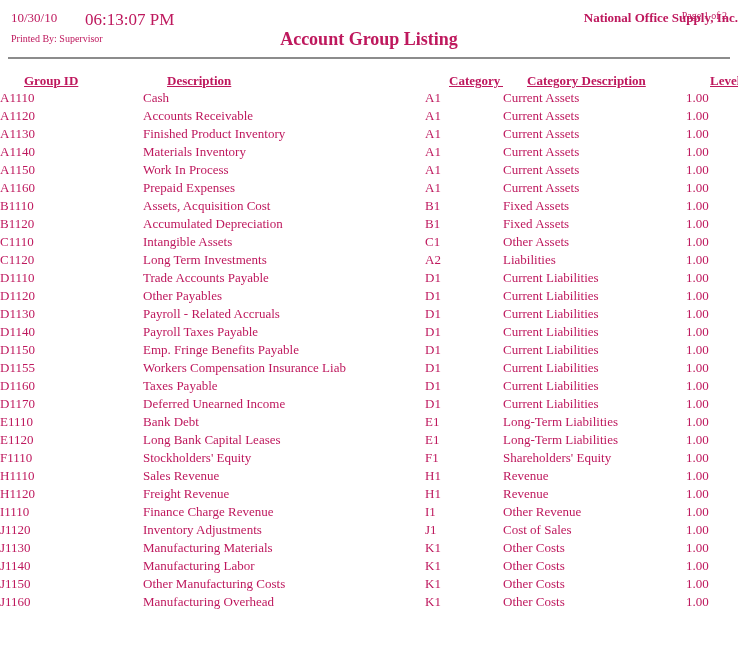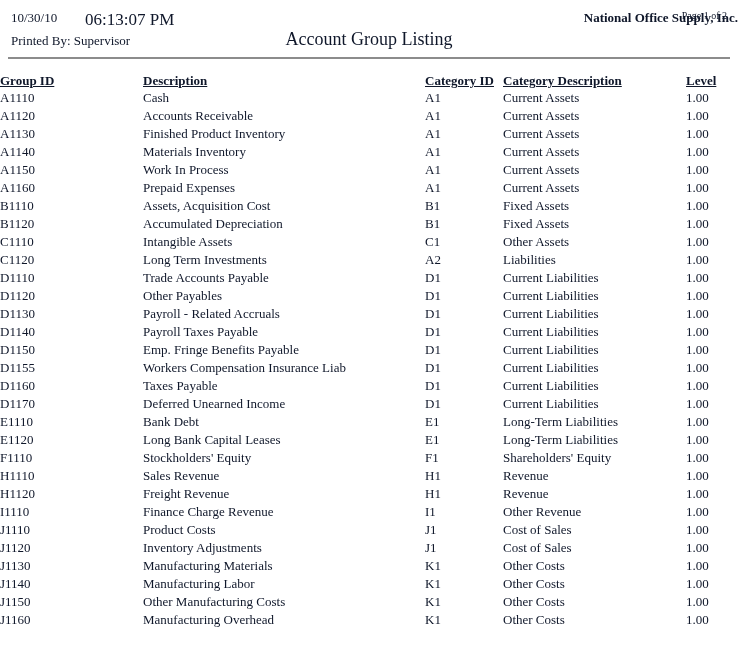--- a/index.html
+++ b/index.html
@@ -2,53 +2,53 @@
 <html><head>
 <meta charset="utf-8">
 <style>
   html, body { margin: 0; padding: 0; background: #ffffff; }
   .report {
     position: relative;
     width: 738px;
     height: 662px;
     background: #ffffff;
     font-family: "Liberation Serif", "DejaVu Serif", serif;
-    color: #0f172a;
+    color: #be185d;
     overflow: hidden;
   }
   
   .hdr-date    { position: absolute; left: 11px;  top: 10px; font-size: 13px; }
   .hdr-time    { position: absolute; left: 85px;  top: 10px; font-size: 17px; }
   .hdr-company { position: absolute; left: 8px; right: 0; top: 10px; text-align: right;
                  font-size: 13px; font-weight: bold; }
   .hdr-page    { position: absolute; right: 11px; top: 10px; font-size: 10px; }
-  .hdr-printed { position: absolute; left: 11px;  top: 33px; font-size: 13px; }
+  .hdr-printed { position: absolute; left: 11px;  top: 33px; font-size: 10px; }
   .hdr-title   { position: absolute; left: 0; right: 0; top: 29px; text-align: center;
-                 font-size: 18px; font-weight: normal; }
+                 font-size: 18px; font-weight: bold; }
   .hdr-rule    { position: absolute; left: 8px; right: 8px; top: 57px; height: 2px; }
 
   
   table.listing {
     position: absolute;
     left: 0; top: 68px;
     width: 738px;
     border-collapse: collapse;
     table-layout: fixed;
     font-size: 13px;
   }
   table.listing th, table.listing td {
     padding: 0;
     text-align: left;
     vertical-align: bottom;
     white-space: nowrap;
     overflow: hidden;
     font-weight: normal;
   }
   table.listing thead th { height: 21px; font-weight: bold; }
-  table.listing thead th span { text-decoration: underline; }
+  table.listing thead th span { text-decoration: underline; padding-left: 24px; }
   table.listing tbody td { height: 18px; vertical-align: middle; }
   .c0 { padding-left: 11px; }
   .c4 { text-align: right; padding-right: 10px !important; }
 </style>
 </head>
 <body>
 
 <div class="report">
 
   <div class="hdr-date">10/30/10</div>
@@ -239,27 +239,20 @@
           <td class="c4">1.00</td>
         </tr>
         <tr>
           <td class="c0">I1110</td>
           <td class="c1">Finance Charge Revenue</td>
           <td class="c2">I1</td>
           <td class="c3">Other Revenue</td>
           <td class="c4">1.00</td>
         </tr>
         <tr>
-          <td class="c0">J1110</td>
-          <td class="c1">Product Costs</td>
-          <td class="c2">J1</td>
-          <td class="c3">Cost of Sales</td>
-          <td class="c4">1.00</td>
-        </tr>
-        <tr>
           <td class="c0">J1120</td>
           <td class="c1">Inventory Adjustments</td>
           <td class="c2">J1</td>
           <td class="c3">Cost of Sales</td>
           <td class="c4">1.00</td>
         </tr>
         <tr>
           <td class="c0">J1130</td>
           <td class="c1">Manufacturing Materials</td>
           <td class="c2">K1</td>

